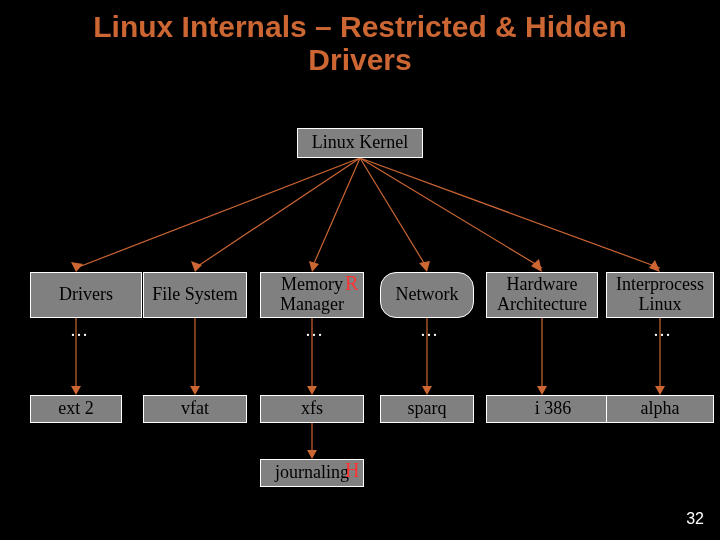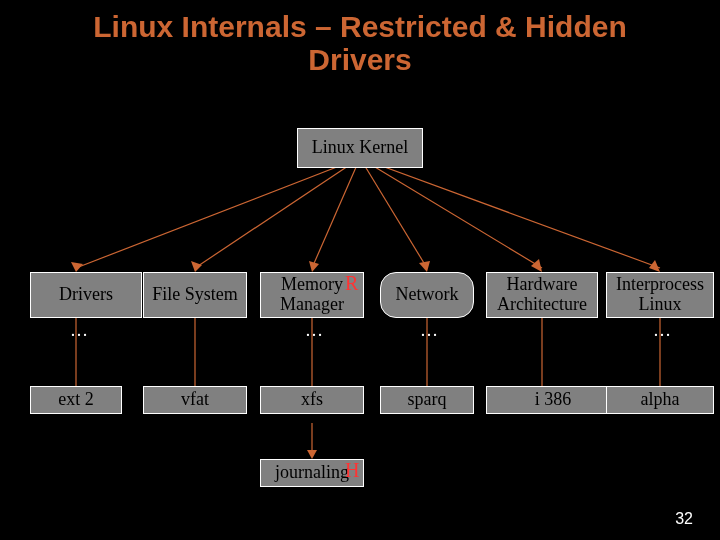--- a/index.html
+++ b/index.html
@@ -35,24 +35,24 @@
     display: flex;
     align-items: center;
     justify-content: center;
     padding: 4px 2px;
     box-sizing: border-box;
   }
   .kernel {
     left: 297px;
     top: 128px;
     width: 126px;
-    height: 40px;
+    height: 30px;
   }
   .row-b { top: 272px; height: 46px; }
-  .row-c { top: 386px; height: 28px; }
+  .row-c { top: 395px; height: 28px; }
   .row-d { top: 459px; height: 28px; align-items: center; }
 
   
   .b1 { left: 30px;  width: 112px; }
   .b2 { left: 143px; width: 104px; }
   .b3 { left: 260px; width: 104px; position: absolute; }
   .b4 { left: 380px; width: 94px; border-radius: 16px; }
   .b5 { left: 486px; width: 112px; }
   .b6 { left: 606px; width: 108px; }
 
@@ -77,21 +77,21 @@
     position: absolute;
     color: #ff3333;
     font-size: 20px;
     font-weight: normal;
   }
   .badge-r { left: 345px; top: 272px; }
   .badge-h { left: 345px; top: 459px; }
 
   .slide-num {
     position: absolute;
-    right: 27px;
+    right: 16px;
     bottom: 12px;
     color: #ffffff;
     font-size: 16px;
     font-family: Arial, sans-serif;
   }
 
   svg.lines {
     position: absolute;
     left: 0; top: 0;
     width: 720px; height: 540px;

